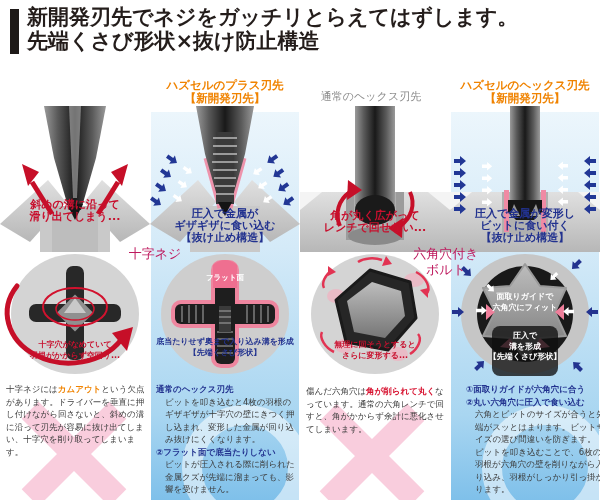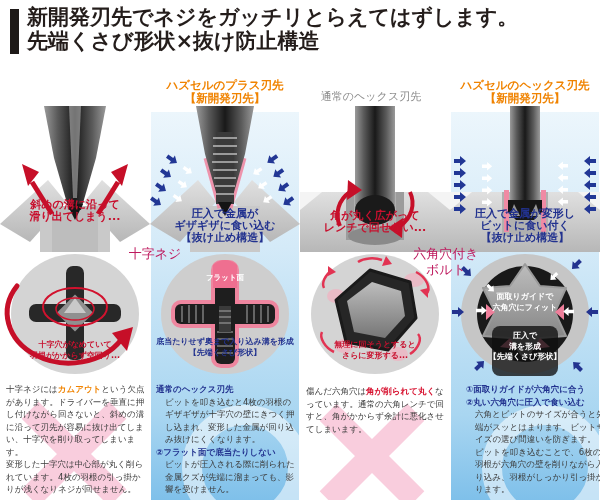--- a/index.html
+++ b/index.html
@@ -293,21 +293,20 @@
       <use href="#arw" transform="translate(26,56) scale(0.9)"></use>
       <use href="#arw" transform="translate(124,66) rotate(180) scale(0.9)"></use>
     </g>
     <rect x="42" y="76" width="66" height="50" rx="8" fill="rgba(16,16,16,0.78)"></rect>
   </svg>
   <div class="cap cap-white cap-sm" style="left:480px;top:292px;width:90px">面取りガイドで<br>六角穴にフィット</div>
   <div class="cap cap-white cap-sm" style="left:480px;top:331px;width:90px">圧入で<br>溝を形成<br>【先端くさび形状】</div>
 
   <div class="body-text" style="left:6px;top:383px">
       <div class="para"><span>十字ネジには</span><span class="run-orange">カムアウト</span><span>という欠点があります。ドライバーを垂直に押し付けながら回さないと、斜めの溝に沿って刃先が容易に抜け出てしまい、十字穴を削り取ってしまいます。</span></div>
-      <div class="para"><span>変形した十字穴は中心部が丸く削られています。4枚の羽根の引っ掛かりが浅くなりネジが回せません。</span></div>
     </div>
   <div class="body-text" style="left:156px;top:383px">
       <div class="para para-h"><span class="run-blue">通常のヘックス刃先</span></div>
       <div class="para para-ind"><span>ビットを叩き込むと4枚の羽根のギザギザが十字穴の壁にきつく押し込まれ、変形した金属が回り込み抜けにくくなります。</span></div>
       <div class="para para-h"><span class="run-blue">②フラット面で底当たりしない</span></div>
       <div class="para para-ind"><span>ビットが圧入される際に削られた金属クズが先端に溜まっても、影響を受けません。</span></div>
     </div>
   <div class="body-text" style="left:306px;top:385px">
       <div class="para"><span>傷んだ六角穴は</span><span class="run-red">角が削られて丸く</span><span>なっています。通常の六角レンチで回すと、角がかからず余計に悪化させてしまいます。</span></div>
     </div>

